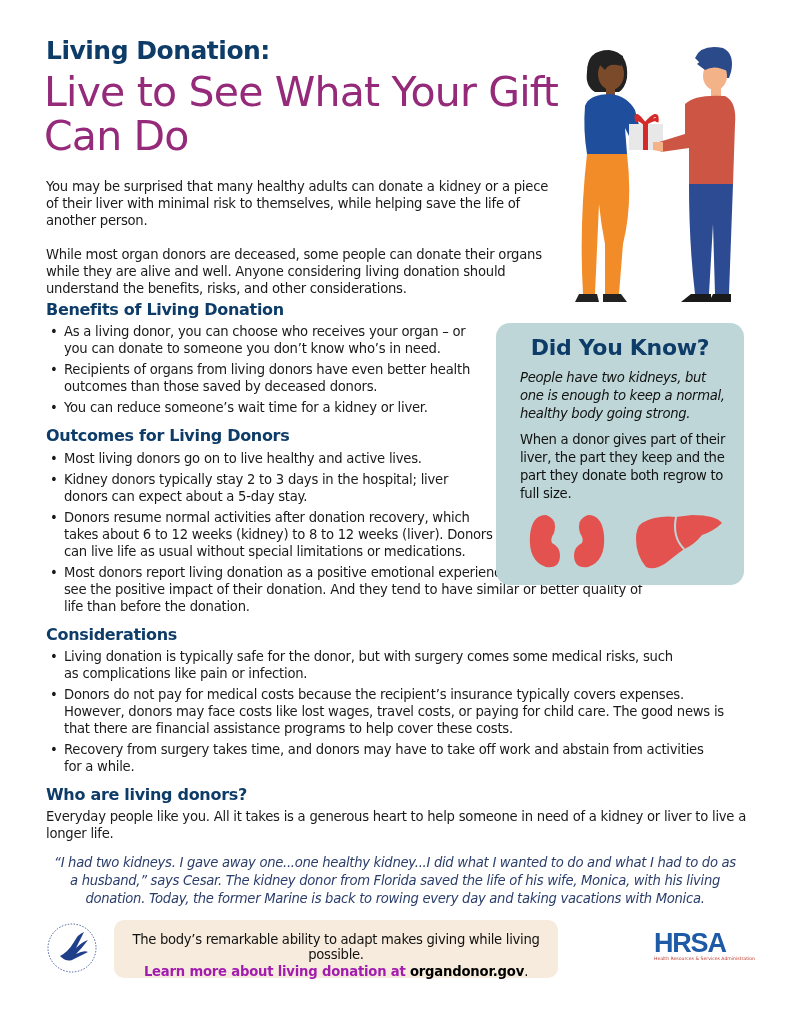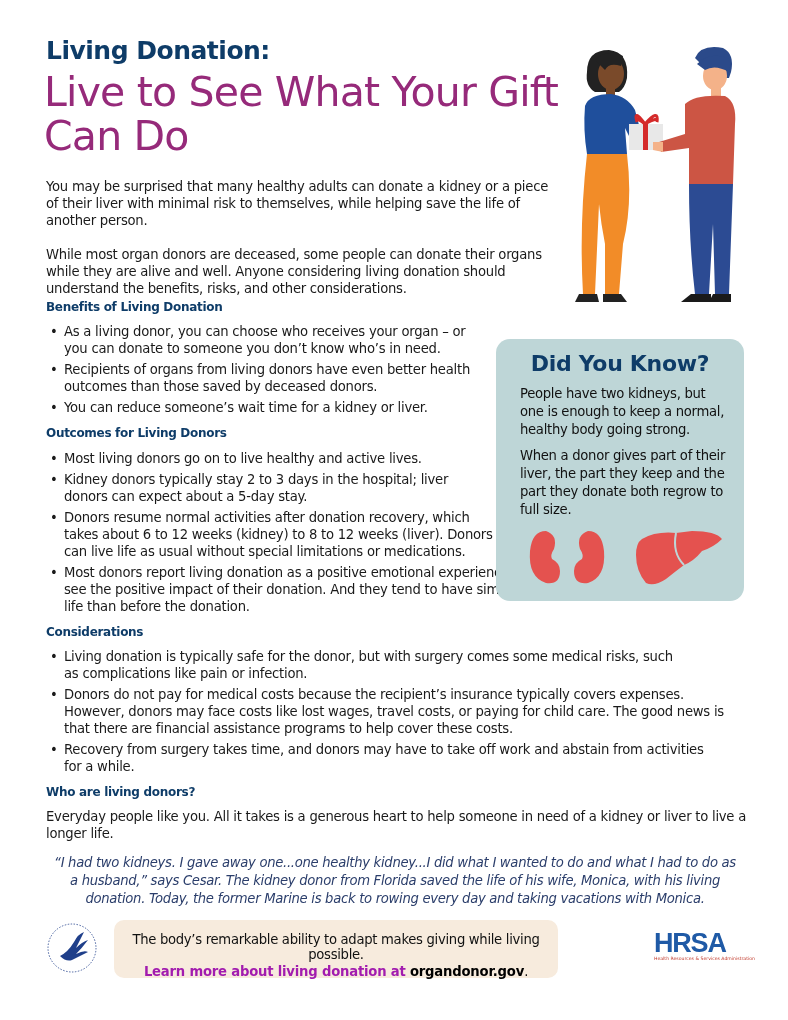--- a/index.html
+++ b/index.html
@@ -6,31 +6,31 @@
   html, body { width: 788px; height: 1020px; background: #ffffff; overflow: hidden; }
   body { position: relative; font-family: "DejaVu Sans", "Liberation Sans", sans-serif; color: #1a1a1a; }
 
   .title-small { position: absolute; left: 46px; top: 36px; font-size: 25px; font-weight: bold; color: #0e3c68; letter-spacing: -0.5px; }
   .title-big { position: absolute; left: 44px; top: 70px; font-size: 41px; line-height: 44px; color: #962a7a; letter-spacing: -0.8px; font-weight: normal; width: 520px; }
 
   .intro { position: absolute; left: 46px; width: 530px; font-size: 13.2px; line-height: 17px; letter-spacing: -0.25px; }
   .intro.p1 { top: 178px; width: 510px; }
   .intro.p2 { top: 246px; }
 
-  .section-h { position: absolute; left: 46px; font-size: 12px; font-weight: bold; color: #0e3c68; letter-spacing: -0.3px; }
+  .section-h { position: absolute; left: 46px; font-size: 16px; font-weight: bold; color: #0e3c68; letter-spacing: -0.3px; }
   ul.bullets { position: absolute; left: 48px; list-style: none; font-size: 13.2px; line-height: 17px; letter-spacing: -0.25px; }
   ul.bullets li { position: relative; padding-left: 16px; margin-bottom: 4px; }
   ul.bullets li::before { content: "\2022"; position: absolute; left: 2px; top: 0; }
 
   .illus { position: absolute; left: 565px; top: 44px; width: 190px; height: 262px; }
 
-  .dyk { position: absolute; left: 496px; top: 323px; width: 248px; height: 262px; background: #bed6d7; border-radius: 14px; margin-top: 16px; }
+  .dyk { position: absolute; left: 496px; top: 323px; width: 248px; height: 262px; background: #bed6d7; border-radius: 14px; }
   .dyk h3 { position: absolute; left: 0; width: 248px; top: 12px; text-align: center; font-size: 22px; font-weight: bold; color: #0e3c68; letter-spacing: -0.3px; }
   .dyk p { position: absolute; left: 24px; width: 212px; font-size: 13.2px; line-height: 18px; letter-spacing: -0.3px; color: #111; }
-  .dyk p.a { top: 46px; }
+  .dyk p.a { top: 46px; font-style: italic; }
   .dyk p.b { top: 108px; }
   .organs { position: absolute; left: 30px; top: 188px; width: 200px; height: 60px; }
 
   .quote { position: absolute; left: 50px; top: 854px; width: 690px; text-align: center; font-style: italic; font-size: 13.2px; line-height: 18px; color: #2b3e6b; letter-spacing: -0.3px; }
 
   .footer-box { position: absolute; left: 114px; top: 920px; width: 444px; height: 58px; background: #f7ebdd; border-radius: 10px; text-align: center; }
   .footer-box .l1 { display: block; margin-top: 12px; font-size: 13.2px; letter-spacing: -0.3px; color: #111; }
   .footer-box .l2 { display: block; margin-top: 2px; font-size: 13.2px; letter-spacing: -0.2px; font-weight: bold; }
   .l2 .mag { color: #a21caf; }
   .l2 .link { color: #000000; }

